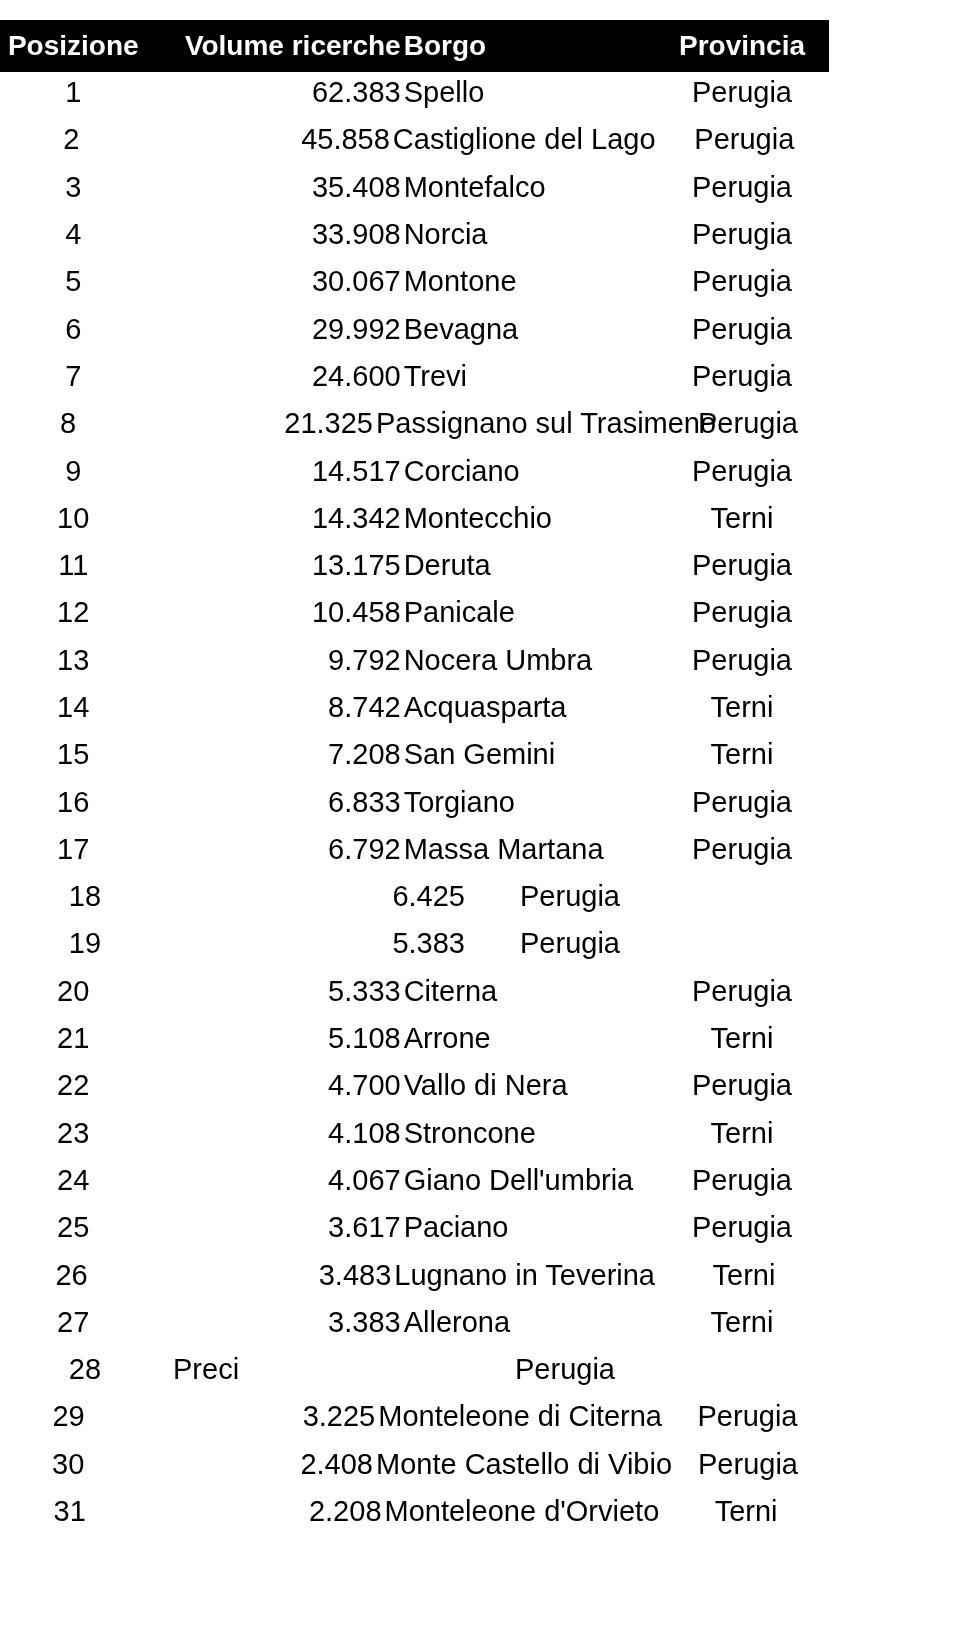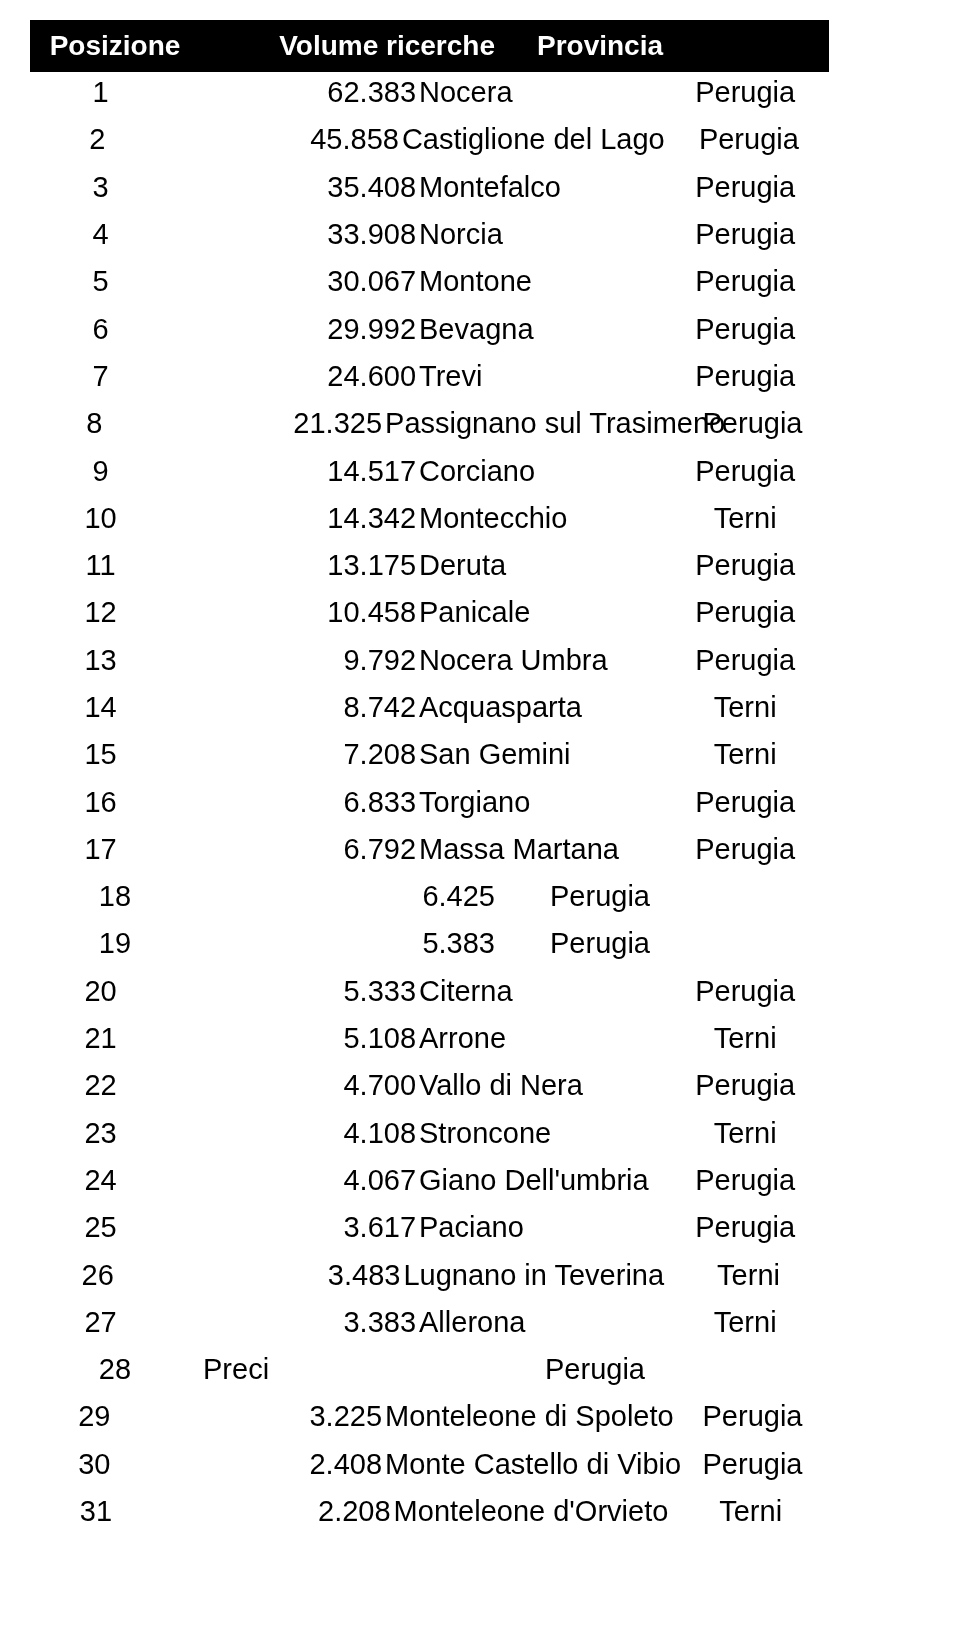--- a/index.html
+++ b/index.html
@@ -9,21 +9,20 @@
     height: 1631px;
     position: relative;
     overflow: hidden;
     font-family: "Liberation Sans", "DejaVu Sans", sans-serif;
   }
   .table-wrap {
     position: absolute;
     left: 0;
     top: 20px;
     width: 829px;
-    padding-left: 30px;
   }
   .thead {
     display: flex;
     align-items: center;
     height: 52px;
     background: #000000;
     color: #ffffff;
     font-weight: 700;
     font-size: 28px;
   }
@@ -43,28 +42,29 @@
   .cell { white-space: nowrap; overflow: visible; }
 </style>
 </head>
 <body style="background: rgb(255, 255, 255);">
 
 <div class="table-wrap">
 
   <div class="thead" style="background: rgb(0, 0, 0); color: rgb(255, 255, 255);">
     <div class="cell c-pos">Posizione</div>
     <div class="cell c-vol">Volume ricerche</div>
+    <div class="cell c-borgo">Borgo</div>
     <div class="cell c-prov">Provincia</div>
   </div>
 
   <div class="tbody">
     <div class="trow">
       <div class="cell c-pos">1</div>
       <div class="cell c-vol">62.383</div>
-      <div class="cell c-borgo">Nocera</div>
+      <div class="cell c-borgo">Spello</div>
       <div class="cell c-prov">Perugia</div>
     </div>
 
     <div class="trow">
       <div class="cell c-pos">2</div>
       <div class="cell c-vol">45.858</div>
       <div class="cell c-borgo">Castiglione del Lago</div>
       <div class="cell c-prov">Perugia</div>
     </div>
 
@@ -243,21 +243,21 @@
 
     <div class="trow">
       <div class="cell c-pos">28</div>
       <div class="cell c-borgo">Preci</div>
       <div class="cell c-prov">Perugia</div>
     </div>
 
     <div class="trow">
       <div class="cell c-pos">29</div>
       <div class="cell c-vol">3.225</div>
-      <div class="cell c-borgo">Monteleone di Spoleto</div>
+      <div class="cell c-borgo">Monteleone di Citerna</div>
       <div class="cell c-prov">Perugia</div>
     </div>
 
     <div class="trow">
       <div class="cell c-pos">30</div>
       <div class="cell c-vol">2.408</div>
       <div class="cell c-borgo">Monte Castello di Vibio</div>
       <div class="cell c-prov">Perugia</div>
     </div>
 

